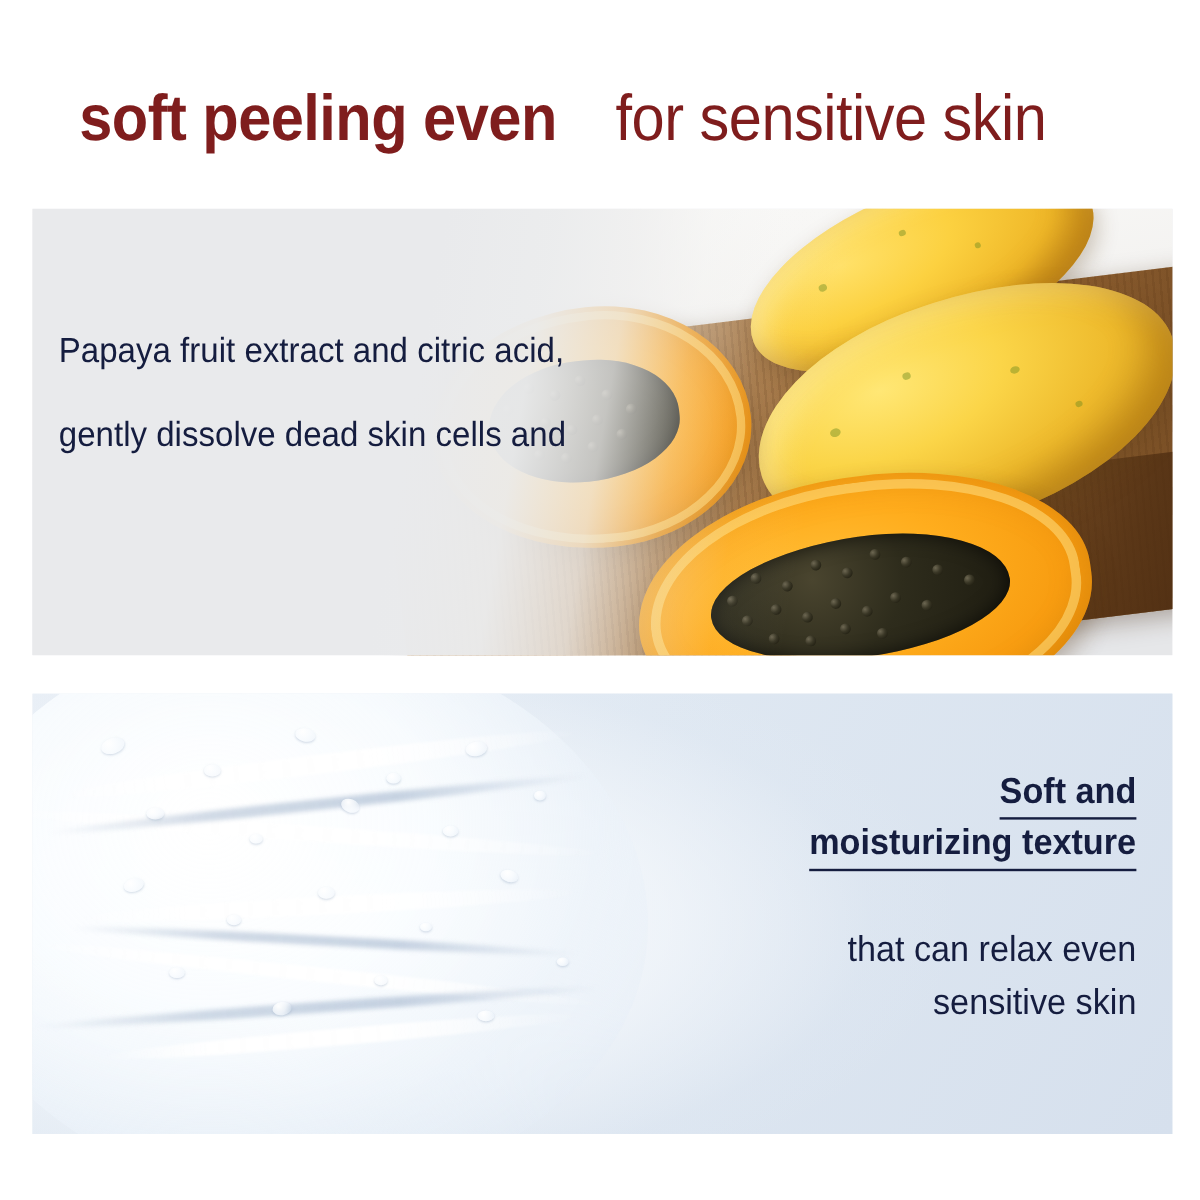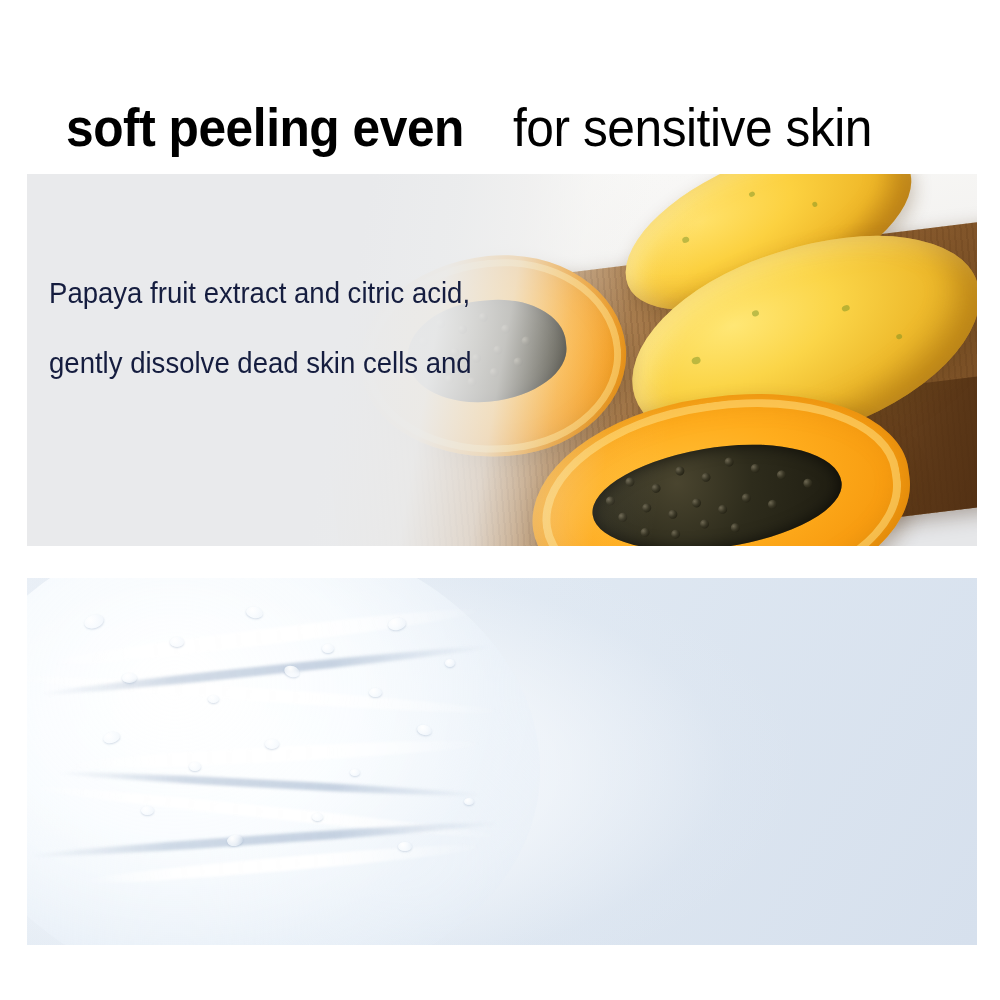--- a/index.html
+++ b/index.html
@@ -16,26 +16,25 @@
     position: relative;
   }
 
   
   .headline {
     position: absolute;
     left: 66px;
     top: 66px;
     width: 900px;
     height: 66px;
-    color: #000000;
+    color: #7f1d1d;
     font-size: 54px;
     line-height: 66px;
     white-space: nowrap;
     letter-spacing: -0.5px;
-    margin-top: 28px;
   }
   .headline .strong {
     font-weight: 700;
     transform: scaleX(0.92);
     display: inline-block;
     transform-origin: left center;
   }
   .headline .light {
     font-weight: 400;
     transform: scaleX(0.92);
@@ -444,13 +443,21 @@
   <div class="bubble" style="left:17%; top:50%; width:12px; height:9px;"></div>
   <div class="bubble" style="left:25%; top:44%; width:14px; height:10px;"></div>
   <div class="bubble" style="left:34%; top:52%; width:10px; height:7px;"></div>
   <div class="bubble" style="left:41%; top:40%; width:15px; height:10px; transform:rotate(16deg);"></div>
   <div class="bubble" style="left:12%; top:62%; width:13px; height:9px;"></div>
   <div class="bubble" style="left:21%; top:70%; width:16px; height:11px; transform:rotate(-8deg);"></div>
   <div class="bubble" style="left:30%; top:64%; width:11px; height:8px;"></div>
   <div class="bubble" style="left:39%; top:72%; width:14px; height:9px;"></div>
   <div class="bubble" style="left:46%; top:60%; width:10px; height:7px;"></div>
 
+  <div class="gel-copy">
+    <div><span class="bold-line">Soft and</span></div>
+    <div><span class="bold-line">moisturizing texture</span></div>
+    <div class="soft-block">
+      <span class="soft-line">that can relax even</span>
+      <span class="soft-line">sensitive skin</span>
+    </div>
+  </div>
 </div>
 
 </body></html>

